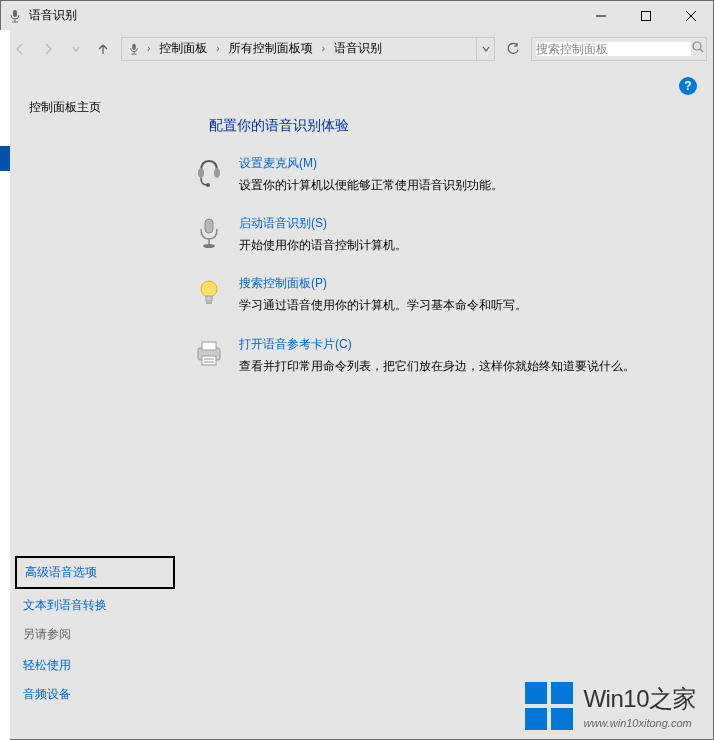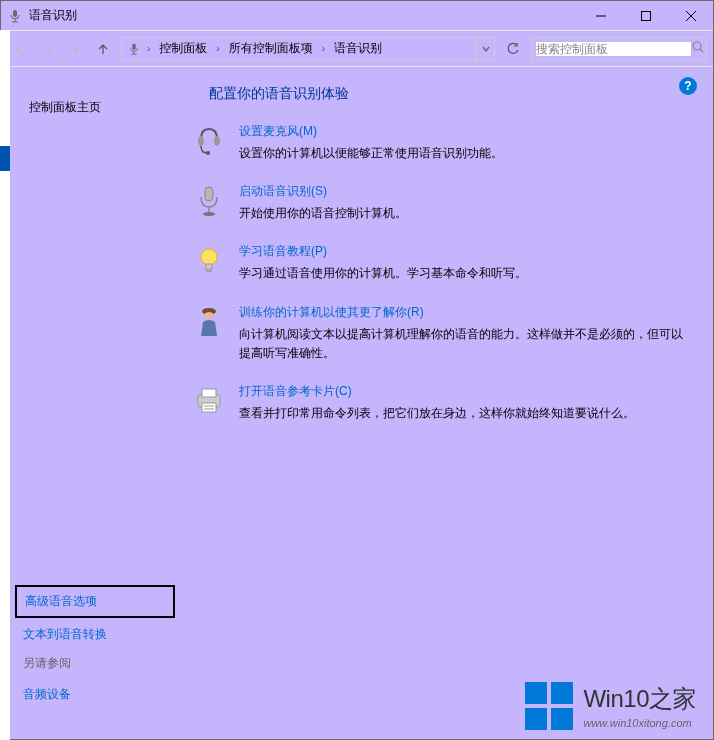--- a/index.html
+++ b/index.html
@@ -10,21 +10,21 @@
       width: 714px;
       height: 740px;
       position: relative;
       overflow: hidden;
     }
     .window {
       width: 100%; height: 100%;
       border: 1px solid #6b6b6b;
       display: flex;
       flex-direction: column;
-      background: #c4b5fd;
+      background: #e5e5e5;
     }
     
     .title-bar {
       height: 30px;
       display: flex;
       align-items: center;
       border-bottom: 1px solid #e5e5e5;
       padding-left: 6px;
     }
     .title-bar .title-icon {
@@ -139,20 +139,21 @@
       border-radius: 50%;
       background: #0078d7;
       color: #fff;
       font-size: 12px; font-weight: bold;
       display: flex; align-items: center; justify-content: center;
     }
     .main-title {
       color: #003399;
       font-size: 14px;
       padding: 4px 0 14px 18px;
+      margin-top: 32px;
     }
     .option-list { padding-left: 0; }
     .option {
       display: flex;
       gap: 12px;
       padding: 6px 0 14px 0;
     }
     .option-icon {
       width: 36px;
       display: flex; justify-content: center;
@@ -287,20 +288,21 @@
   </div>
 
   <div class="body">
 
     <div class="sidebar">
       <div class="sidebar-link main">控制面板主页</div>
       <div class="sidebar-link highlighted">高级语音选项</div>
       <div class="sidebar-link">文本到语音转换</div>
       <div class="see-also">
         <div class="see-also-title">另请参阅</div>
+        <div class="sidebar-link">轻松使用</div>
         <div class="sidebar-link">音频设备</div>
       </div>
     </div>
 
     <div class="main">
       <div class="help-icon">?</div>
       <div class="main-title">配置你的语音识别体验</div>
       <div class="option-list">
 
         <div class="option">
@@ -336,38 +338,25 @@
 
         <div class="option">
           <div class="option-icon">
             <svg width="28" height="32" viewBox="0 0 28 32">
                 <circle cx="14" cy="12" r="8" fill="#ffe066" stroke="#e6b800"></circle>
                 <rect x="11" y="19" width="6" height="5" fill="#ccc" stroke="#999"></rect>
                 <line x1="11" y1="26" x2="17" y2="26" stroke="#999" stroke-width="1.5"></line>
               </svg>
           </div>
           <div class="option-body">
-            <span class="option-link">学习语音教程(P)</span>
+            <span class="option-link">搜索控制面板(P)</span>
             <div class="option-desc">学习通过语音使用你的计算机。学习基本命令和听写。</div>
           </div>
         </div>
 
-        <div class="option">
-          <div class="option-icon">
-            <svg width="28" height="32" viewBox="0 0 28 32">
-                <circle cx="14" cy="8" r="5" fill="#e8b896"></circle>
-                <path d="M7 6 Q7 2 14 2 Q21 2 21 6 L19 8 Q14 4 9 8 Z" fill="#7a4a2a"></path>
-                <path d="M8 16 Q14 12 20 16 L22 30 L6 30 Z" fill="#5577aa"></path>
-              </svg>
-          </div>
-          <div class="option-body">
-            <span class="option-link">训练你的计算机以使其更了解你(R)</span>
-            <div class="option-desc">向计算机阅读文本以提高计算机理解你的语音的能力。这样做并不是必须的，但可以提高听写准确性。</div>
-          </div>
-        </div>
 
         <div class="option">
           <div class="option-icon">
             <svg width="30" height="30" viewBox="0 0 30 30">
                 <rect x="4" y="10" width="22" height="12" rx="2" fill="#ccc" stroke="#999"></rect>
                 <rect x="8" y="4" width="14" height="8" fill="#fff" stroke="#999"></rect>
                 <rect x="8" y="18" width="14" height="9" fill="#fff" stroke="#999"></rect>
                 <line x1="10" y1="21" x2="20" y2="21" stroke="#999"></line>
                 <line x1="10" y1="24" x2="20" y2="24" stroke="#999"></line>
               </svg>

